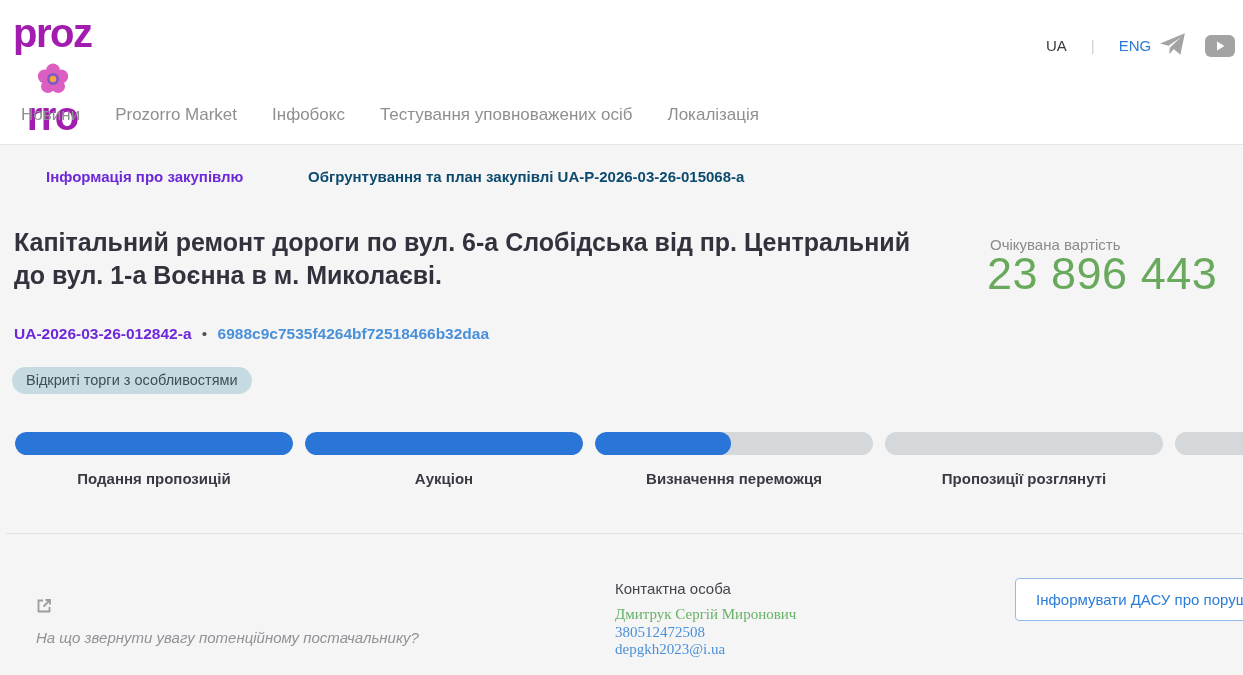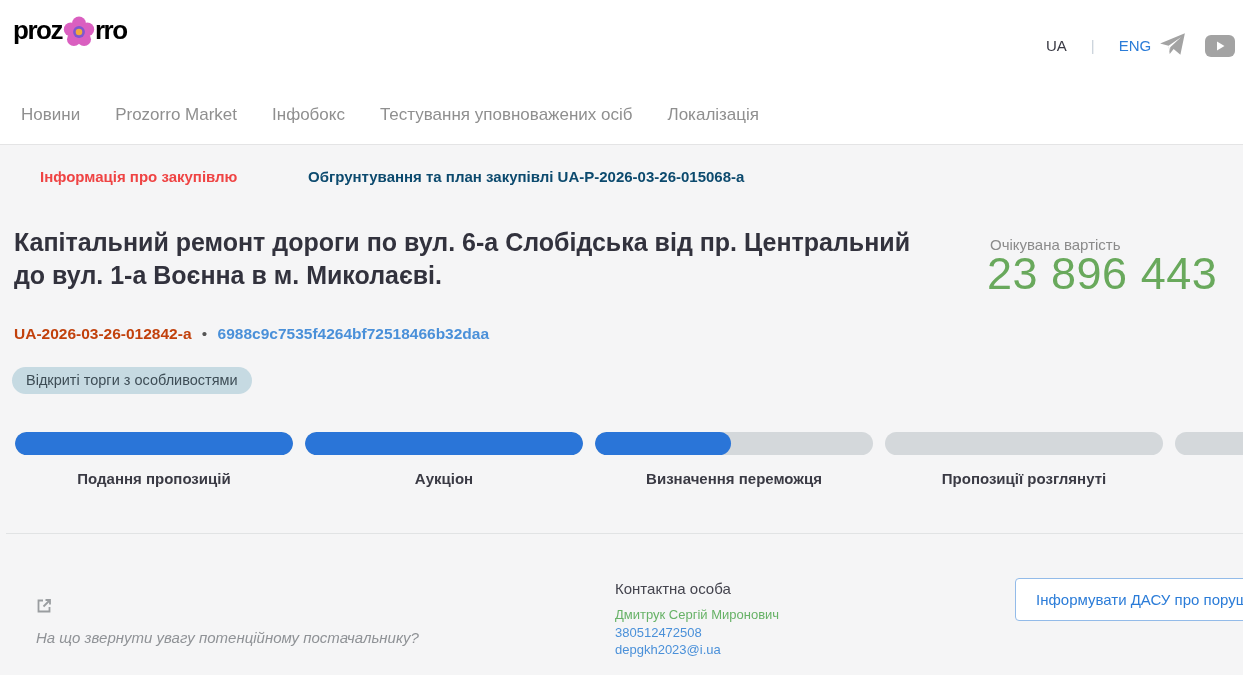--- a/index.html
+++ b/index.html
@@ -1,52 +1,52 @@
 <!DOCTYPE html>
 <html><head>
 <meta charset="utf-8">
 <style>
   * { margin:0; padding:0; box-sizing:border-box; }
   html,body { width:1243px; height:675px; overflow:hidden; background:#fff;
               font-family:"Liberation Sans", sans-serif; }
   #page { position:relative; width:1243px; height:675px; background:#fff; overflow:hidden; }
 
   
-  .logo { position:absolute; left:13px; top:11px; font-size:26px; font-weight:800;
-          letter-spacing:-1.5px; color:#000000; cursor:pointer; display:flex; align-items:center; }
+  .logo { position:absolute; left:13px; top:11px; font-size:40px; font-weight:800;
+          letter-spacing:-1.5px; color:#a21caf; cursor:pointer; display:flex; align-items:center;flex-direction:column; }
   .logo .flower { display:inline-block; width:34px; height:34px; margin:4px -1px 0 0; }
 
   .lang { position:absolute; left:1046px; top:37px; font-size:15px; display:flex; gap:24px; align-items:center; }
   .lang .ua  { color:#3a3a44; cursor:pointer; }
   .lang .sep { color:#c9d2da; }
   .lang .eng { color:#2b7cd8; cursor:pointer; }
   .soc { position:absolute; cursor:pointer; }
   .soc svg { display:block; }
 
   .nav { position:absolute; left:21px; top:105px; display:flex; gap:35px;
          font-size:17px; color:#8f8f8f; }
   .nav .item { cursor:pointer; white-space:nowrap; }
 
   
   .body-area { position:absolute; left:0; top:144px; width:1243px; height:531px;
                background:#f5f5f6; border-top:1px solid #e4e4e5; }
 
   .tab { position:absolute; top:168px; font-size:15px; font-weight:700; cursor:pointer; }
-  .tab.info { left:40px;  color:#ef4444; }
+  .tab.info { left:46px;  color:#6d28d9; }
   .tab.plan { left:308px; color:#0c4a6e; }
 
   .title { position:absolute; left:14px; top:226px; width:900px;
            font-size:25px; line-height:33px; font-weight:700; color:#32323d; }
 
   .exp-label { position:absolute; left:990px; top:236px; font-size:15px; color:#8b8b8b; }
   .exp-value { position:absolute; left:987px; top:248px; font-size:45px; font-weight:400;
                color:#69a95c; white-space:nowrap; letter-spacing:0.5px; }
 
   .idrow { position:absolute; left:14px; top:325px; font-size:15.5px; }
-  .idrow .tid { color:#c2410c; font-weight:600;text-align:center; }
+  .idrow .tid { color:#6d28d9; font-weight:600;text-align:center; }
   .idrow .dot { color:#555; margin:0 6px; }
   .idrow .hash { color:#4a90d9; font-weight:600; cursor:pointer; text-decoration:none; }
 
   .badge { position:absolute; left:12px; top:367px; background:#c6dae2; color:#3e4d56;
            font-size:14.5px; padding:5px 14px 6px; border-radius:15px; white-space:nowrap; }
 
   
   .seg { position:absolute; top:432px; height:23px; width:278px; background:#d4d8db;
          border-radius:12px; overflow:hidden; }
   .seg .fill { height:100%; background:#2a75d8; border-radius:12px; width:0; }
@@ -56,21 +56,21 @@
   .s3 { left:885px; } .s4 { left:1175px; }
 
   .divider { position:absolute; left:6px; top:533px; width:1237px; height:1px; background:#e1e3e4; }
 
   
   .sup-link { position:absolute; left:36px; top:598px; display:flex; gap:10px;
               align-items:flex-start; cursor:pointer;flex-direction:column; }
   .sup-link .txt { font-size:15px; font-style:italic; color:#8f9296; padding-top:1px; }
 
   .contact-label { position:absolute; left:615px; top:580px; font-size:15px; color:#44444e; }
-  .contact { position:absolute; left:615px; top:606px; font-size:13px; line-height:17.5px; }
+  .contact { position:absolute; left:615px; top:606px; font-size:15px; line-height:17.5px;font-family:Liberation Serif, serif; }
   .contact .name  { color:#67b267; }
   .contact .phone { color:#4a90d9; cursor:pointer; }
   .contact .email { color:#4a90d9; cursor:pointer; }
 
   .dasu-btn { position:absolute; left:1015px; top:578px; height:43px; width:300px;
               background:#fff; border:1px solid #93bbe9; border-radius:4px;
               color:#2b7cd8; font-size:15px; display:flex; align-items:center;
               padding-left:20px; cursor:pointer; white-space:nowrap; }
 </style>
 </head>

